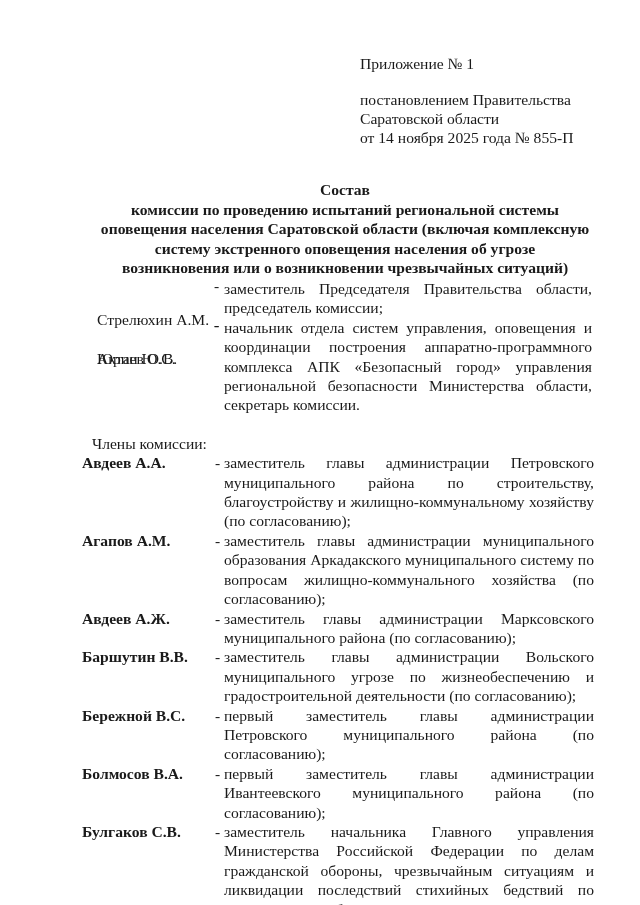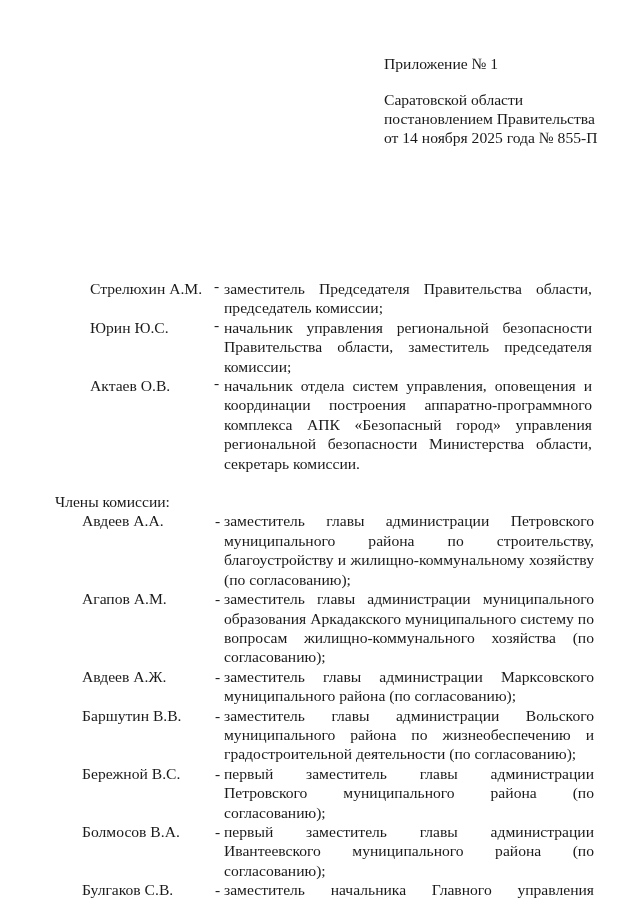--- a/index.html
+++ b/index.html
@@ -11,21 +11,21 @@
       width: 640px;
       height: 905px;
       position: relative;
       overflow: hidden;
       font-family: "Liberation Serif", "DejaVu Serif", serif;
       color: #1a1a1a;
       font-size: 15.6px;
     }
     .header-block {
       position: absolute;
-      left: 384px;
+      left: 360px;
       top: 54px;
       line-height: 19px;
     }
     .header-block .appendix {
       margin-bottom: 17px;
     }
     .title-block {
       position: absolute;
       left: 100px;
       top: 180px;
@@ -52,55 +52,56 @@
     .entry .dash {
       position: absolute;
       white-space: nowrap;
     }
     .entry .desc {
       margin-left: 224px;
       width: 368px;
       text-align: justify;
       text-align-last: left;
     }
-    .group1 .name { left: 90px; }
+    .group1 .name { left: 97px; margin-top: 31px; }
     .group1 .dash { left: 214px; top: -3px; }
-    .group2 .name { left: 82px; }
+    .group2 .name { left: 82px; font-weight: bold; }
     .group2 .dash { left: 215px; }
     .group2 .desc { margin-left: 224px; width: 370px; }
     .members-label {
       position: relative;
-      margin-left: 55px;
+      margin-left: 92px;
       line-height: 19.4px;
       margin-top: 19px;
     }
   </style>
 </head>
 <body>
 
 <div class="header-block">
   <div class="appendix">Приложение № 1</div>
+  <div>постановлением Правительства</div>
   <div>Саратовской области</div>
-  <div>постановлением Правительства</div>
   <div>от 14 ноября 2025 года № 855-П</div>
 </div>
 
 <div class="title-block">
+  <div>Состав</div>
+  <div>комиссии по проведению испытаний региональной системы оповещения населения Саратовской области (включая комплексную систему экстренного оповещения населения об угрозе возникновения или о возникновении чрезвычайных ситуаций)</div>
 </div>
 
 <div class="entries">
   <div class="entry group1">
     <span class="name">Стрелюхин А.М.</span>
     <span class="dash">-</span>
     <div class="desc">заместитель Председателя Правительства области, председатель комиссии;</div>
   </div>
   <div class="entry group1">
     <span class="name">Юрин Ю.С.</span>
     <span class="dash">-</span>
-    <div class="desc">начальник управления региональной безопасности Правительства области, заместитель председателя комиссии;</div>
   </div>
   <div class="entry group1">
     <span class="name">Актаев О.В.</span>
     <span class="dash">-</span>
     <div class="desc">начальник отдела систем управления, оповещения и координации построения аппаратно-программного комплекса АПК «Безопасный город» управления региональной безопасности Министерства области, секретарь комиссии.</div>
   </div>
 
   <div class="members-label">Члены комиссии:</div>
 
   <div class="entry group2">
@@ -114,21 +115,21 @@
     <div class="desc">заместитель главы администрации муниципального образования Аркадакского муниципального систему по вопросам жилищно-коммунального хозяйства (по согласованию);</div>
   </div>
   <div class="entry group2">
     <span class="name">Авдеев А.Ж.</span>
     <span class="dash">-</span>
     <div class="desc">заместитель главы администрации Марксовского муниципального района (по согласованию);</div>
   </div>
   <div class="entry group2">
     <span class="name">Баршутин В.В.</span>
     <span class="dash">-</span>
-    <div class="desc">заместитель главы администрации Вольского муниципального района по жизнеобеспечению и градостроительной деятельности (по согласованию);</div>
+    <div class="desc">заместитель главы администрации Вольского муниципального угрозе по жизнеобеспечению и градостроительной деятельности (по согласованию);</div>
   </div>
   <div class="entry group2">
     <span class="name">Бережной В.С.</span>
     <span class="dash">-</span>
     <div class="desc">первый заместитель главы администрации Петровского муниципального района (по согласованию);</div>
   </div>
   <div class="entry group2">
     <span class="name">Болмосов В.А.</span>
     <span class="dash">-</span>
     <div class="desc">первый заместитель главы администрации Ивантеевского муниципального района (по согласованию);</div>

